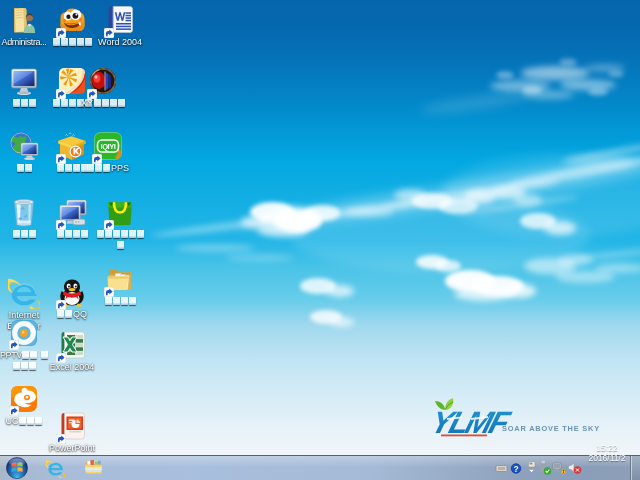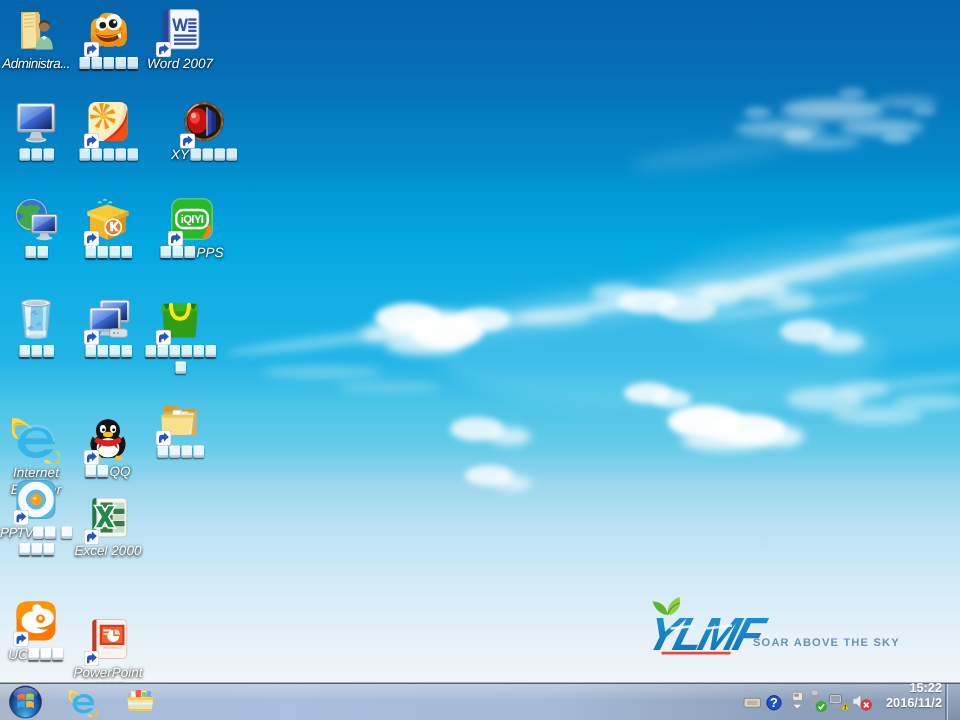--- a/index.html
+++ b/index.html
@@ -7,34 +7,34 @@
   #desk{position:relative;width:640px;height:480px;overflow:hidden;
     background:linear-gradient(to bottom,
       #0565ac 0%, #056ab1 7%, #0576bc 14%, #0389ca 22%,
       #029ad8 28%, #02a7e1 33.3%, #10ade3 40%, #1cb2e5 46%,
       #22b5e6 50%, #4cc4e8 56.3%, #68ccea 62.5%, #9fd8ee 67.7%,
       #b8e1f2 72.9%, #cde9f5 79.2%, #e4f1f8 88%, #eff5f9 94%, #f1f7fa 100%);}
   .icons{position:absolute;left:0;top:0;}
   .cell{position:absolute;width:48px;text-align:center;}
   .cell .ic{display:block;margin:0 auto;width:32px;height:32px;position:relative;}
   .cell .lb{display:block;margin-top:1px;font-size:9px;line-height:11px;color:#fff;white-space:nowrap;
-    text-shadow:0 1px 2px rgba(0,0,0,.75), 0 0 2px rgba(0,0,0,.6);font-style:italic;}
+    text-shadow:0 1px 2px rgba(0,0,0,.75), 0 0 2px rgba(0,0,0,.6);}
   .g{display:inline-block;width:7px;height:7.5px;margin:0 .5px;border-radius:1px;vertical-align:-.5px;
     background:rgba(255,255,255,.85);
     box-shadow:inset 0 -1.5px 0 rgba(140,175,200,.6), inset 0 1px 0 rgba(255,255,255,.9), 0 1px 1px rgba(0,0,0,.6);}
   
   #bar{position:absolute;left:0;top:455px;width:640px;height:25px;
     background:linear-gradient(to right,#a9b6c8 0%, #a8bcd8 8%, #a8bfdd 30%, #a4bad6 58%, #97abc6 72%, #8da1bc 82%, #8b9eb9 92%, #8d9fb8 100%);
     border-top:1px solid #5b6169;}
   #bar:before{content:"";position:absolute;left:0;top:0;width:100%;height:10px;
     background:linear-gradient(to bottom,rgba(255,255,255,.28),rgba(255,255,255,.05));}
   #sdesk{position:absolute;right:0;top:456px;width:9px;height:24px;
     background:linear-gradient(to bottom,#9fb0c4,#7e90a6);border-left:1px solid #6b7888;box-shadow:inset 1px 0 0 rgba(255,255,255,.5);}
-  #clock{position:absolute;top:454px;right:12px;width:42px;text-align:right;color:#fff;
-    font-size:8.5px;line-height:9.5px;text-shadow:0 1px 1px rgba(0,0,0,.4);font-weight:bold;}
+  #clock{position:absolute;top:444px;right:12px;width:42px;text-align:center;color:#fff;
+    font-size:8.5px;line-height:9.5px;text-shadow:0 1px 1px rgba(0,0,0,.4);}
   
   #logo{position:absolute;left:434px;top:396px;}
 </style>
 </head>
 <body>
 <div id="desk">
 
   <svg id="clouds" width="640" height="480" style="position:absolute;left:0;top:0">
     <defs>
       <filter id="b2" x="-60%" y="-60%" width="220%" height="220%">
@@ -245,21 +245,21 @@
       <circle cx="16" cy="16" r="9.3" fill="none" stroke="#f4fafd" stroke-width="5.2"></circle>
       <path d="M16 4.5 a11.5 11.5 0 0 1 11.5 11.5 l-4 0 a7.5 7.5 0 0 0 -7.5 -7.5 z" fill="#fff" opacity=".6"></path>
       <circle cx="16" cy="16" r="3.9" fill="#f5a21d"></circle>
       <circle cx="15.2" cy="15.2" r="1.2" fill="#fbd27e"></circle>
     </svg><svg width="10" height="10" viewBox="0 0 10 10" style="position:absolute;left:1px;bottom:-1px">
             <use href="#sc"></use>
           </svg></span>
     <span class="lb" style="letter-spacing:-.4px">PPTV<i class="g"></i><i class="g"></i> <i class="g"></i><br><i class="g"></i><i class="g"></i><i class="g"></i></span>
   </div>
 
-  <div class="cell" style="left:0;top:398px">
+  <div class="cell" style="left:0;top:383px">
     <span class="ic"><svg width="32" height="32" viewBox="0 0 32 32">
       <rect x="3" y="3" width="26" height="26" rx="7" fill="#ff7a02"></rect>
       <path d="M3 10 Q3 3 10 3 L22 3 Q29 3 29 10 L29 14 Q16 20 3 14 z" fill="#ff9406"></path>
       <path d="M8.5 21 q-3.5 -3 -1.5 -7.5 q2 -4 7 -4 q-1.5 -3.5 1.5 -4.5 q3 -0.8 4.5 2.5 q5.5 0 7.5 4.5 q1.5 4 -2.5 6.5 q-4 2.5 -9 1.5 q3.5 2.5 8 1.5 q-3.5 3.5 -9.5 2.5 q-4.5 -1 -6 -3z" fill="#fff"></path>
       <ellipse cx="19" cy="14.5" rx="3" ry="2.8" fill="#ff8004"></ellipse>
       <circle cx="19" cy="14.2" r="1.3" fill="#fff"></circle>
     </svg><svg width="10" height="10" viewBox="0 0 10 10" style="position:absolute;left:1px;bottom:-1px">
             <use href="#sc"></use>
           </svg></span>
     <span class="lb">UC<i class="g"></i><i class="g"></i><i class="g"></i></span>
@@ -392,21 +392,21 @@
                 <rect x="0" y="16.4" width="8.1" height="3.6"></rect>
           <rect x="0" y="0" width="8.1" height="3.6"></rect>
         </g>
       </g>
       <g transform="translate(5.5,7)">
         <path d="M1.5 1 L6.5 1 L8.5 4.6 L10.5 1 L15.5 1 L11 8.5 L15.5 16 L10.5 16 L8.5 12.4 L6.5 16 L1.5 16 L6 8.5 z" fill="#1f8a4d" stroke="#fff" stroke-width="1"></path>
       </g>
     </svg><svg width="10" height="10" viewBox="0 0 10 10" style="position:absolute;left:0;bottom:-2px">
             <use href="#sc"></use>
           </svg></span>
-    <span class="lb">Excel 2000</span>
+    <span class="lb">Excel 2004</span>
   </div>
 
   <div class="cell" style="left:48px;top:410px">
     <span class="ic"><svg width="32" height="32" viewBox="0 0 32 32">
       <path d="M8 3 Q5.5 3 5.5 5.5 L5.5 26.5 Q5.5 29 8 29 L10 29 L10 3 z" fill="#c4391f"></path>
       <path d="M8.5 3 L26 3 Q28.5 3 28.5 5.5 L28.5 26.5 Q28.5 29 26 29 L8.5 29 z" fill="#fbf3ef" stroke="#d8bfb4" stroke-width=".6"></path>
       <rect x="10.5" y="6.5" width="16.5" height="13.5" fill="#dd3a1a"></rect>
       <rect x="12" y="8" width="13.5" height="10.5" fill="#ef6430"></rect>
       <path d="M19.5 10 a4 4 0 1 0 4 4 l-4 0 z" fill="#fff"></path>
       <path d="M20.5 9.5 l0 3.5 l3.5 0 a4 4 0 0 0 -3.5 -3.5z" fill="#ffd8c8"></path>
@@ -430,44 +430,44 @@
               <rect x="21.5" y="10.8" width="5.5" height="1.5"></rect>
         <rect x="21.5" y="13.3" width="5.5" height="1.5"></rect>
               <rect x="21.5" y="15.8" width="5.5" height="1.5"></rect>
         <rect x="12" y="19" width="15" height="1.5"></rect>
               <rect x="12" y="21.7" width="15" height="1.5"></rect>
         <rect x="12" y="24.4" width="15" height="1.5"></rect>
       </g>
     </svg><svg width="10" height="10" viewBox="0 0 10 10" style="position:absolute;left:0;bottom:-2px">
             <use href="#sc"></use>
           </svg></span>
-    <span class="lb">Word 2007</span>
-  </div>
-
-  <div class="cell" style="left:112px;top:65px">
+    <span class="lb">Word 2004</span>
+  </div>
+
+  <div class="cell" style="left:79px;top:65px">
     <span class="ic"><svg width="32" height="32" viewBox="0 0 32 32">
       <circle cx="16" cy="16" r="13" fill="#1a1612"></circle>
       <circle cx="16" cy="16" r="12.2" fill="none" stroke="#6a5034" stroke-width="1.8"></circle>
       <circle cx="16" cy="16" r="12.2" fill="none" stroke="#9a7a4c" stroke-width=".8" stroke-dasharray="3 4"></circle>
       <circle cx="16" cy="16" r="10.5" fill="#20180f"></circle>
       <ellipse cx="11.8" cy="15.5" rx="6.8" ry="8.5" fill="#c4100e"></ellipse>
       <ellipse cx="10" cy="13.5" rx="3.4" ry="4" fill="#f04038"></ellipse>
       <ellipse cx="9" cy="12" rx="1.6" ry="1.8" fill="#ffb0a8"></ellipse>
       <path d="M18.5 7.5 L24 10.5 L24 22 L18.5 25 z" fill="#1a2a80"></path>
       <path d="M18.5 7.5 L21 9 L21 23.5 L18.5 25 z" fill="#2a44b0"></path>
       <path d="M17.6 6.5 L18.4 6.5 L18.4 25.5 L17.6 25.5 z" fill="#c8ccd8"></path>
       <path d="M5.5 10 a12 12 0 0 1 7 -5.5" stroke="#caa87a" stroke-width="1.1" fill="none"></path>
       <path d="M27 21.5 a12 12 0 0 1 -6.5 5.8" stroke="#8a6c42" stroke-width="1.1" fill="none"></path>
     </svg><svg width="10" height="10" viewBox="0 0 10 10" style="position:absolute;left:0;bottom:-2px">
             <use href="#sc"></use>
           </svg></span>
     <span class="lb">XY<i class="g"></i><i class="g"></i><i class="g"></i><i class="g"></i></span>
   </div>
 
-  <div class="cell" style="left:104px;top:130px">
+  <div class="cell" style="left:84px;top:130px">
     <span class="ic"><svg width="32" height="32" viewBox="0 0 32 32">
       <rect x="2.5" y="2.5" width="27" height="27" rx="6" fill="#2ab82a"></rect>
       <rect x="2.5" y="2.5" width="27" height="27" rx="6" fill="none" stroke="#8adf7a" stroke-width="1" opacity=".6"></rect>
       <path d="M26 29 q3.5 -3 3 -8 l-3.5 -2 q1 6 -3 9 z" fill="#f08018"></path>
       <rect x="5.5" y="10" width="21" height="12" rx="4.5" fill="none" stroke="#fff" stroke-width="1.6"></rect>
       <text x="16" y="18.7" text-anchor="middle" font-family="Liberation Sans,sans-serif" font-weight="bold" font-size="7.5" letter-spacing="-.4" fill="#fff">iQIYI</text>
     </svg><svg width="10" height="10" viewBox="0 0 10 10" style="position:absolute;left:0;bottom:-2px">
             <use href="#sc"></use>
           </svg></span>
     <span class="lb"><i class="g"></i><i class="g"></i><i class="g"></i>PPS</span>

